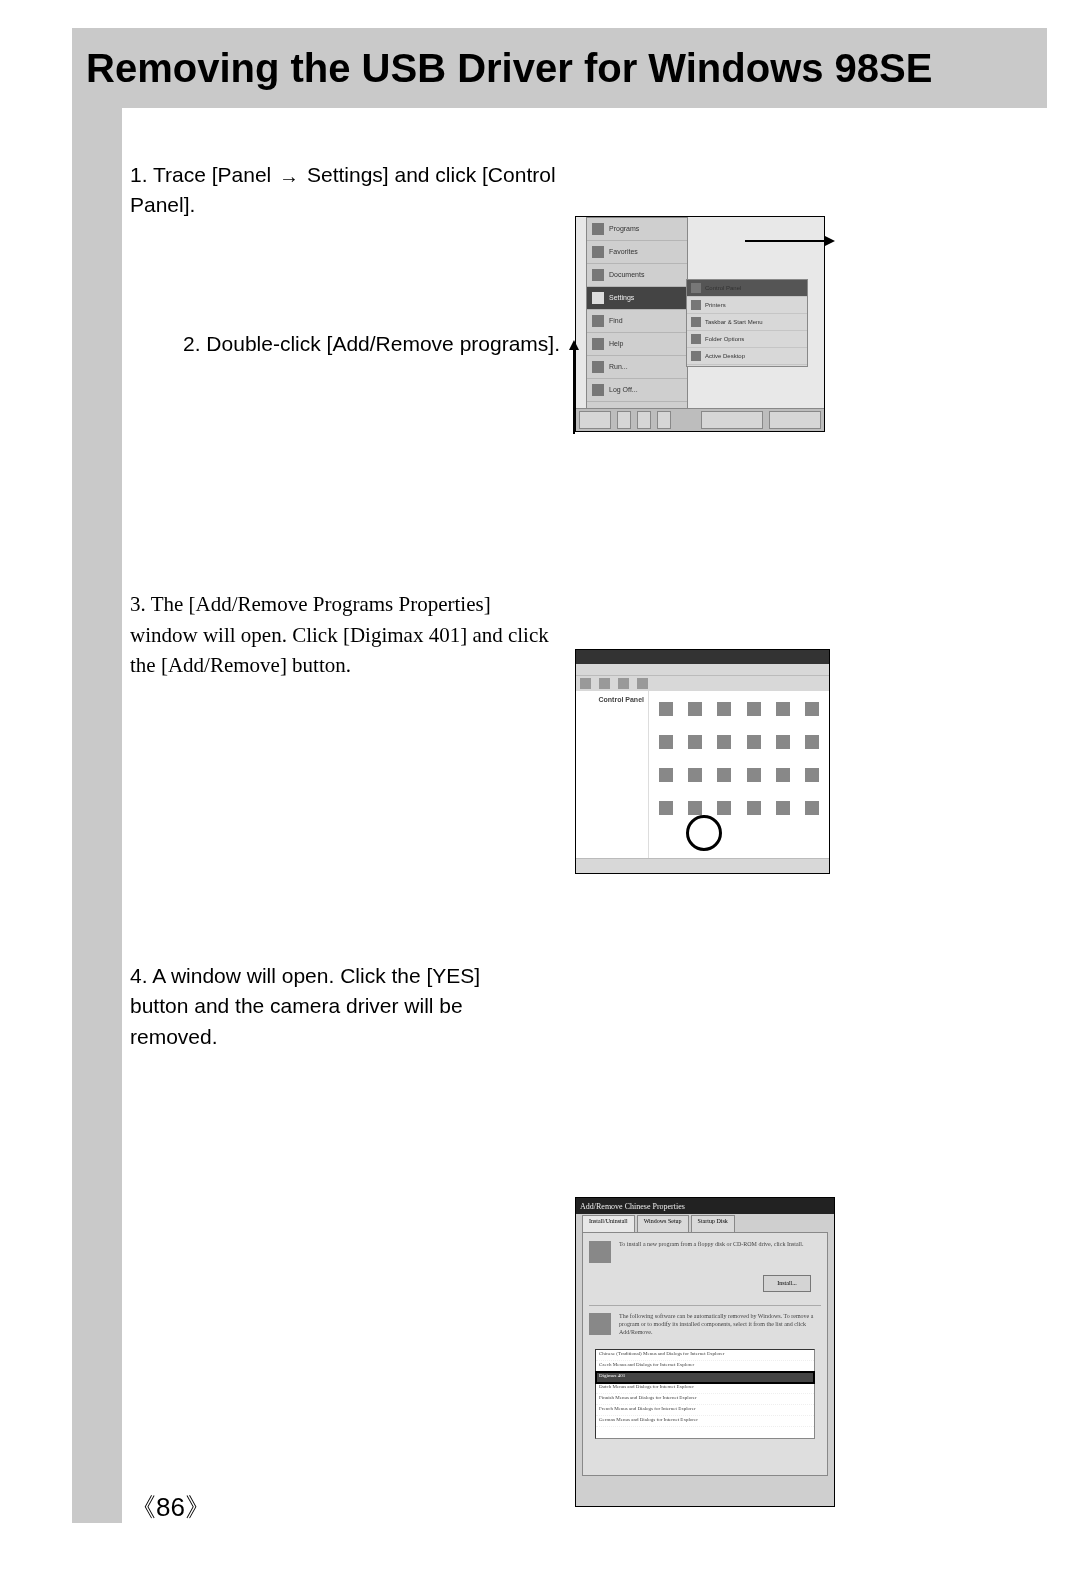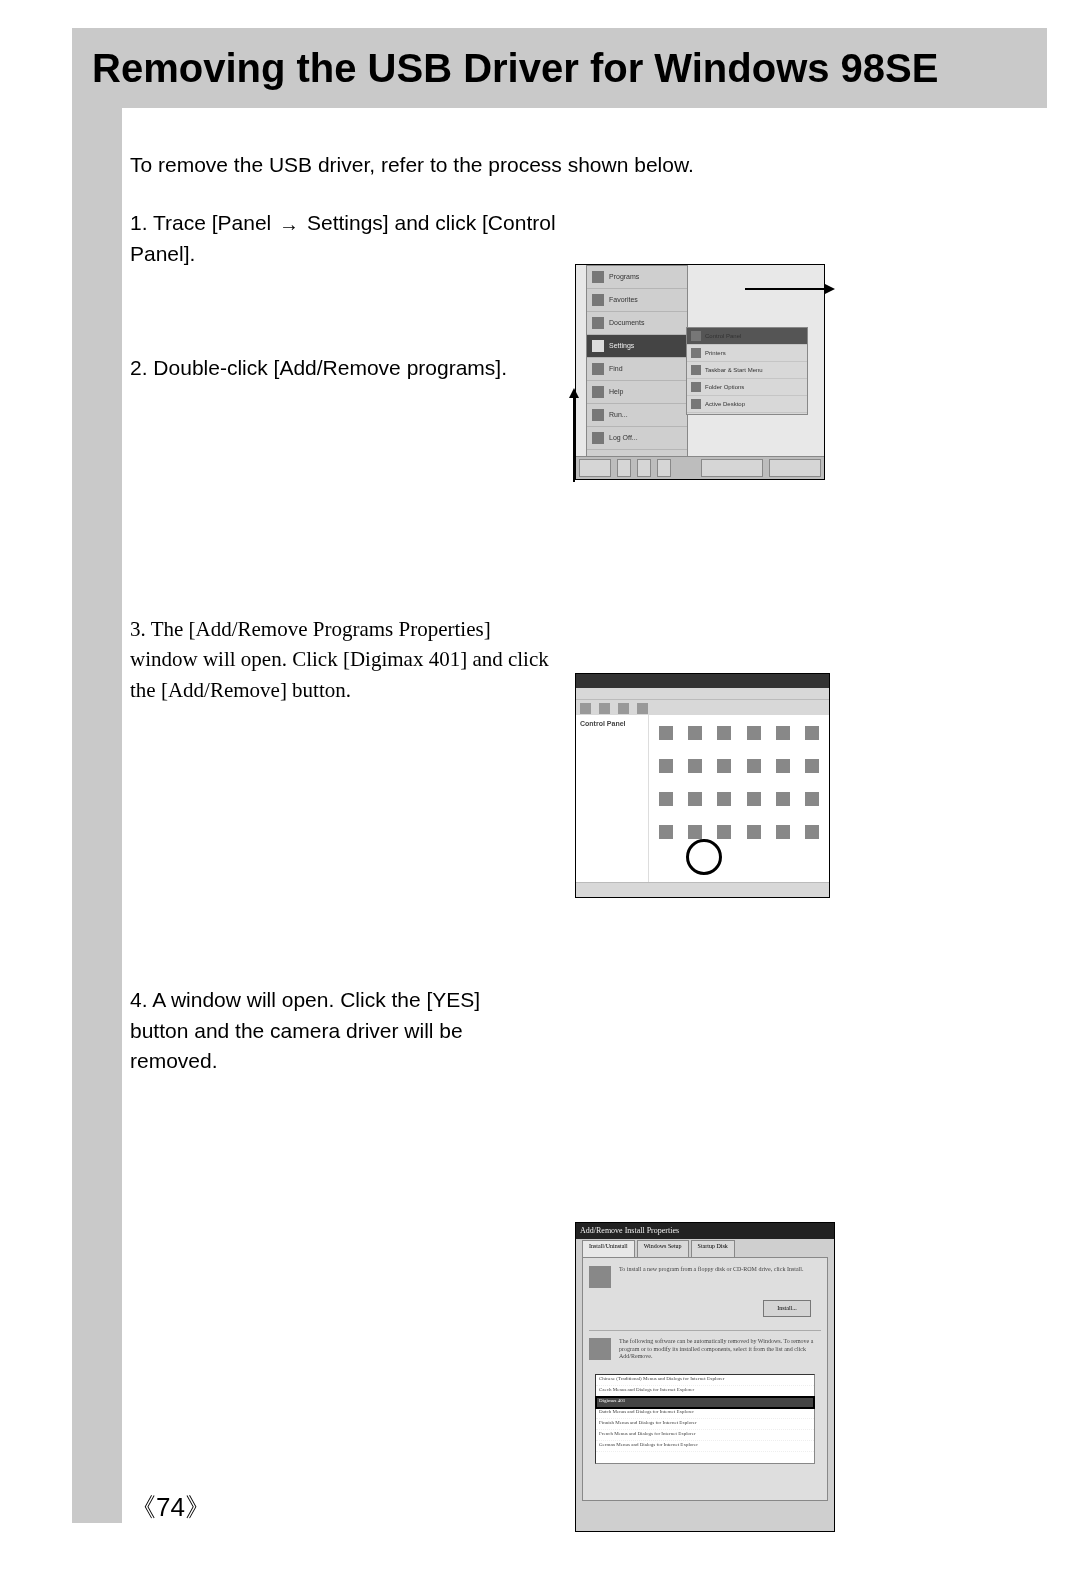--- a/index.html
+++ b/index.html
@@ -18,21 +18,21 @@
   }
   .title-band {
     position: absolute;
     left: 72px;
     top: 28px;
     width: 975px;
     height: 80px;
     background: #c9c9c9;
     display: flex;
     align-items: center;
-    padding-left: 20px;
+    padding-left: 14px;
     box-sizing: border-box;
   }
   .title-band h1 {
     margin: 0;
     font-size: 40px;
     font-weight: 700;
     letter-spacing: 0px;
   }
   .left-strip {
     position: absolute;
@@ -160,37 +160,36 @@
 
   .pagenum {
     position: absolute;
     left: 130px;
     bottom: 60px;
     font-size: 26px;
   }
   .pagenum .brk { font-family: "Times New Roman", serif; }
 
   .step1{ margin-top:10px; }
-  .step2{ margin-top:84px; }
+  .step2{ margin-top:108px;text-align:right; }
   .step3{ margin-top:230px;font-family:Liberation Serif, serif; }
   .step3 .step-text{ width:420px; }
   .step4{ margin-top:280px; }
   .step4 .step-text{ width:390px;margin-top:24px; }
 </style>
 </head>
 <body>
 
 <div class="page">
   <div class="left-strip"></div>
   <div class="title-band">
     <h1>Removing the USB Driver for Windows 98SE</h1>
   </div>
 
   <div class="content">
-    <div class="intro">To remove the USB driver, refer to the process shown below.</div>
 
     <div class="step step1">
       <div class="step-text">
         <span class="num">1.</span>
         <span>Trace [Panel</span>
         <span class="arrow-inline">→</span>
         <span>Settings] and click [Control Panel].</span>
       </div>
 
       <div class="figure fig1">
@@ -390,21 +389,21 @@
     </div>
 
     <div class="step step3">
       <div class="step-text">
         <span class="num">3.</span>
         <span>The [Add/Remove Programs Properties] window will open. Click [Digimax 401] and click the [Add/Remove] button.</span>
       </div>
 
       <div class="figure fig3">
         <div class="fig-inner">
-          <div class="title">Add/Remove Install Properties</div>
+          <div class="title">Add/Remove Chinese Properties</div>
           <div class="tabs">
             <div class="tab active">Install/Uninstall</div>
             <div class="tab">Windows Setup</div>
             <div class="tab">Startup Disk</div>
           </div>
           <div class="panel">
             <div class="pane1">
               <div class="ic"></div>
               <div class="txt">To install a new program from a floppy disk or CD-ROM drive, click Install.</div>
               <div class="btn" style="font-size:6px;text-align:center;line-height:15px;">Install...</div>
@@ -434,15 +433,15 @@
     <div class="step step4">
       <div class="step-text">
         <span class="num">4.</span>
         <span>A window will open. Click the [YES] button and the camera driver will be removed.</span>
       </div>
 
     </div>
   </div>
 
   <div class="pagenum">
-    <span class="brk">《</span><span>74</span><span class="brk">》</span>
+    <span class="brk">《</span><span>86</span><span class="brk">》</span>
   </div>
 </div>
 
 </body></html>

